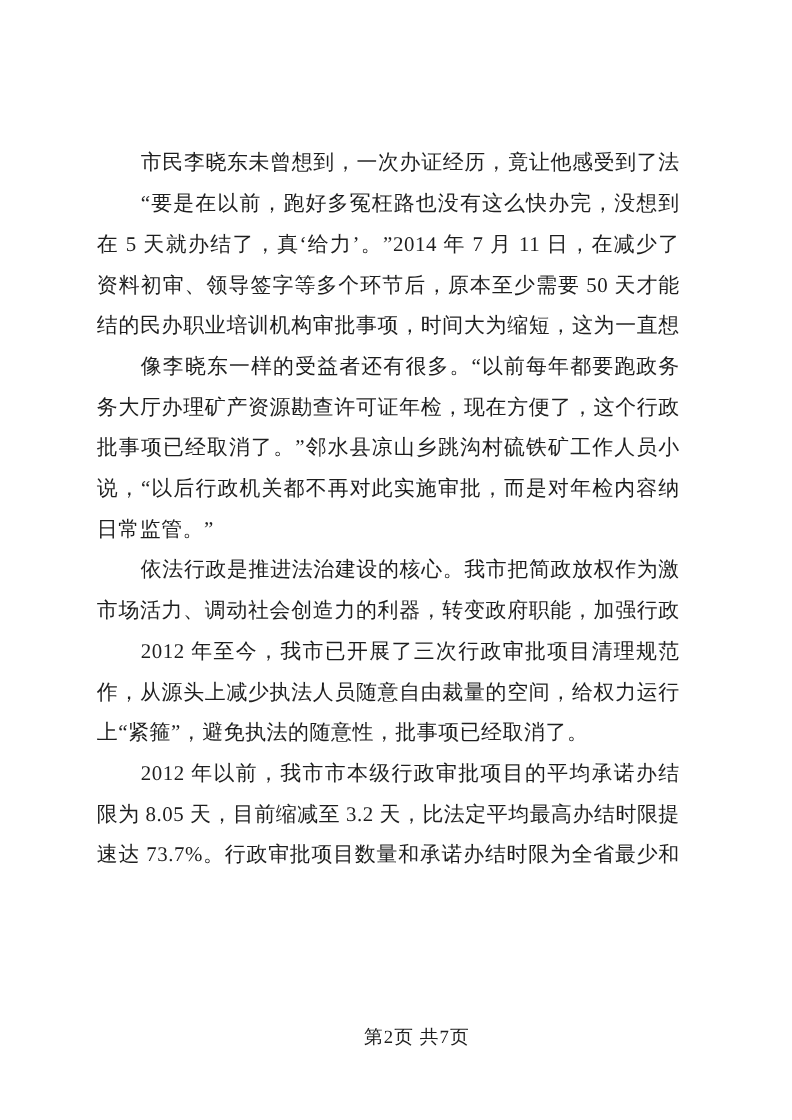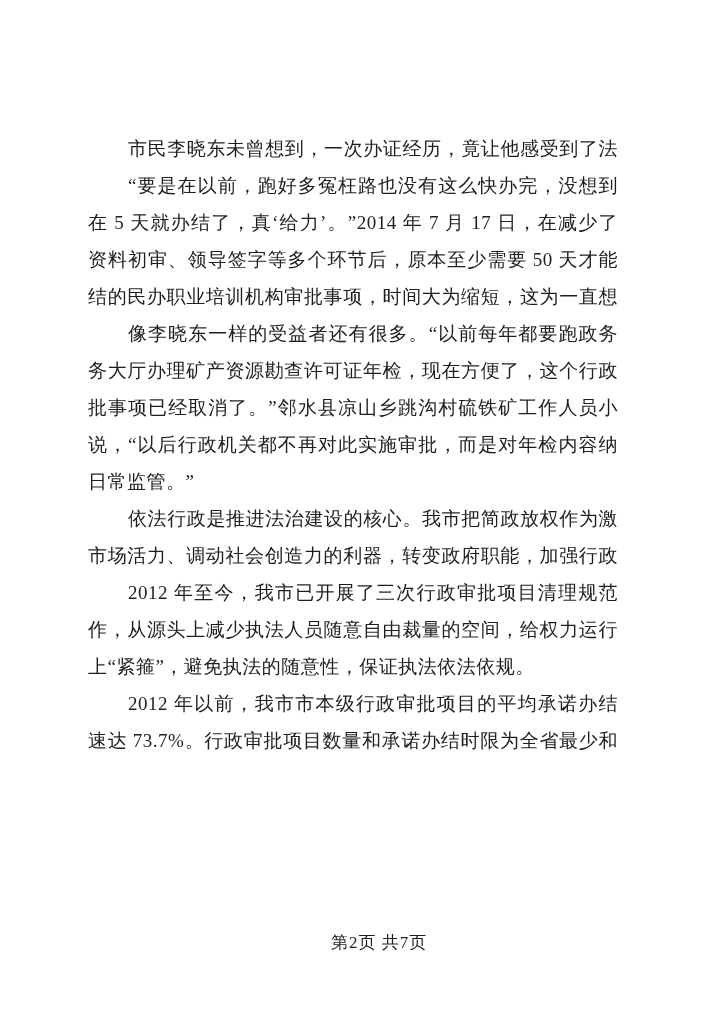--- a/index.html
+++ b/index.html
@@ -55,30 +55,31 @@
     letter-spacing: 1px;
   }
 </style>
 </head>
 <body>
 
 <div class="page">
   <div class="body-text" style="color: rgb(30, 30, 30);">
       <div class="line first">市民李晓东未曾想到，一次办证经历，竟让他感受到了法治</div>
       <div class="line first">“要是在以前，跑好多冤枉路也没有这么快办完，没想到现</div>
-      <div class="line">在 5 天就办结了，真‘给力’。”2014 年 7 月 17 日，在减少了</div>
+      <div class="line">在 5 天就办结了，真‘给力’。”2014 年 7 月 11 日，在减少了</div>
       <div class="line">资料初审、领导签字等多个环节后，原本至少需要 50 天才能办</div>
       <div class="line">结的民办职业培训机构审批事项，时间大为缩短，这为一直想要</div>
       <div class="line first">像李晓东一样的受益者还有很多。“以前每年都要跑政务服</div>
       <div class="line">务大厅办理矿产资源勘查许可证年检，现在方便了，这个行政审</div>
       <div class="line">批事项已经取消了。”邻水县凉山乡跳沟村硫铁矿工作人员小张</div>
       <div class="line">说，“以后行政机关都不再对此实施审批，而是对年检内容纳入</div>
       <div class="line last">日常监管。”</div>
       <div class="line first">依法行政是推进法治建设的核心。我市把简政放权作为激发</div>
       <div class="line">市场活力、调动社会创造力的利器，转变政府职能，加强行政效</div>
       <div class="line first">2012 年至今，我市已开展了三次行政审批项目清理规范工</div>
       <div class="line">作，从源头上减少执法人员随意自由裁量的空间，给权力运行套</div>
-      <div class="line last">上“紧箍”，避免执法的随意性，保证执法依法依规。</div>
+      <div class="line last">上“紧箍”，避免执法的随意性，批事项已经取消了。</div>
       <div class="line first">2012 年以前，我市市本级行政审批项目的平均承诺办结时</div>
+      <div class="line">限为 8.05 天，目前缩减至 3.2 天，比法定平均最高办结时限提</div>
       <div class="line last">速达 73.7%。行政审批项目数量和承诺办结时限为全省最少和最</div>
     </div>
   <div class="footer">第2页 共7页</div>
 </div>
 
 </body></html>

